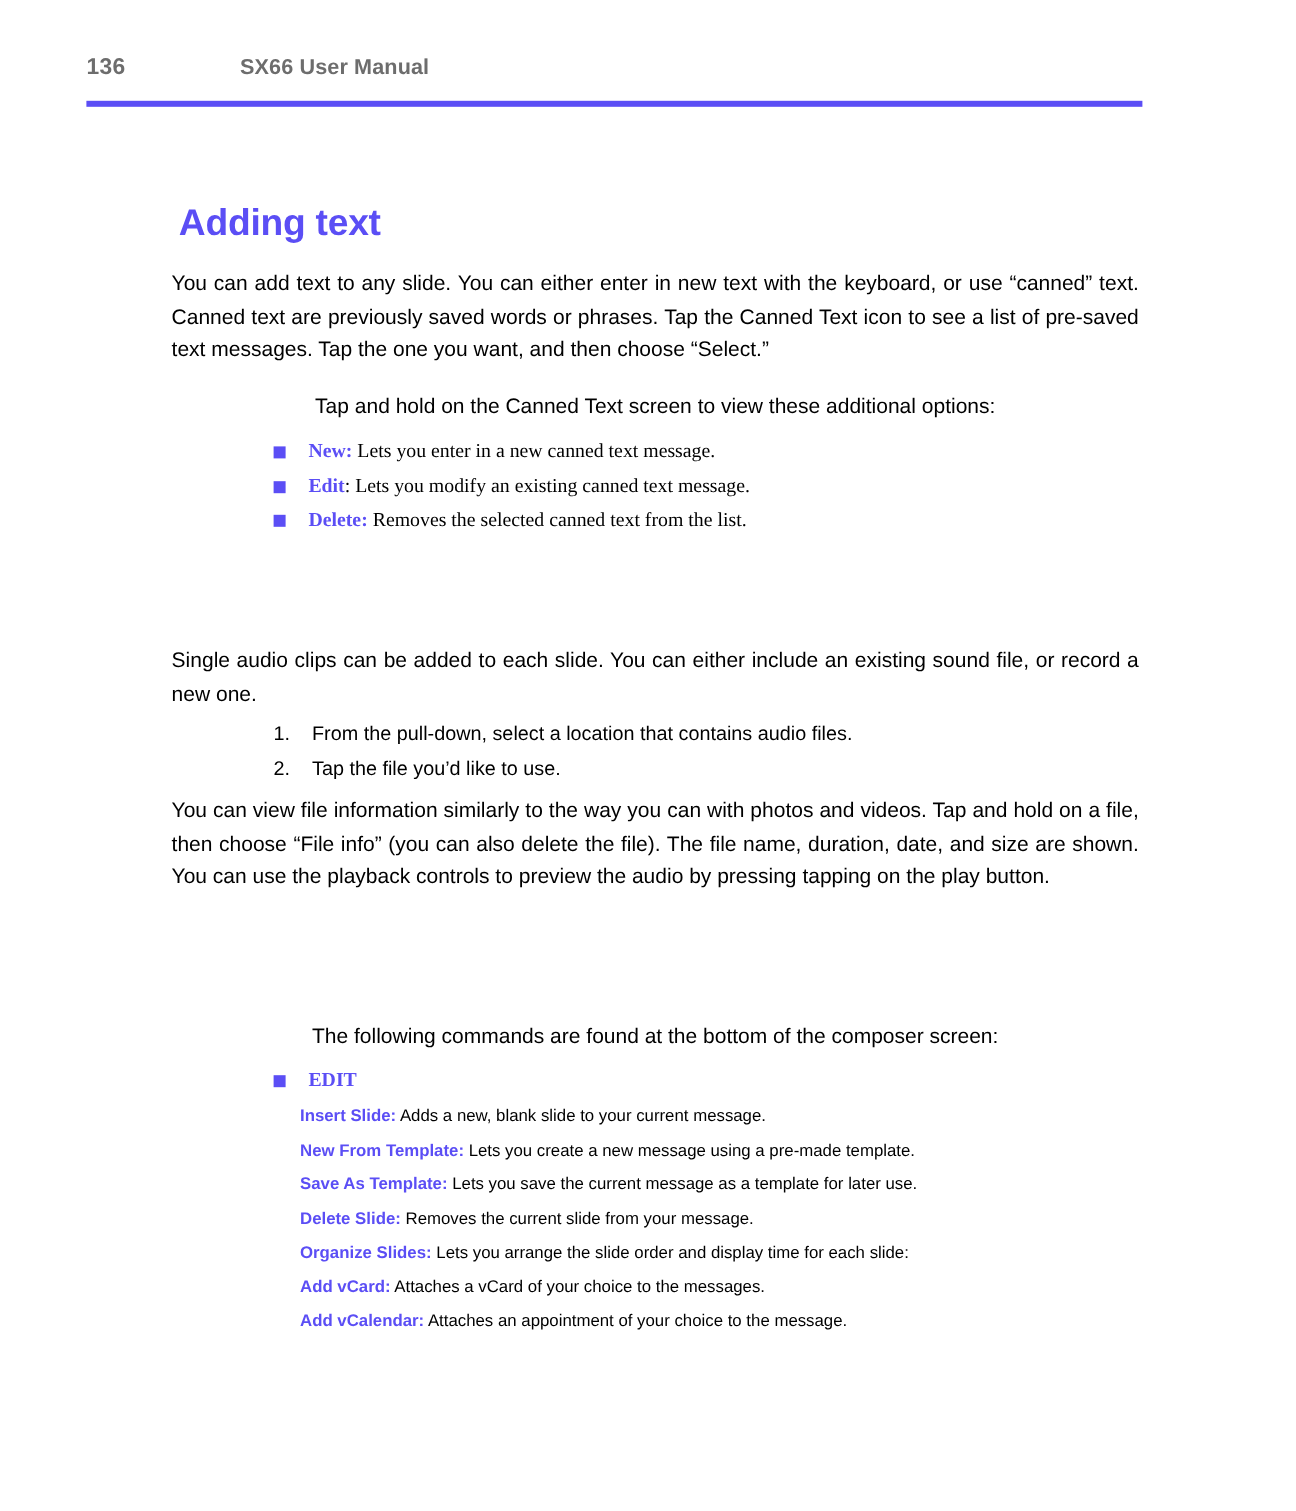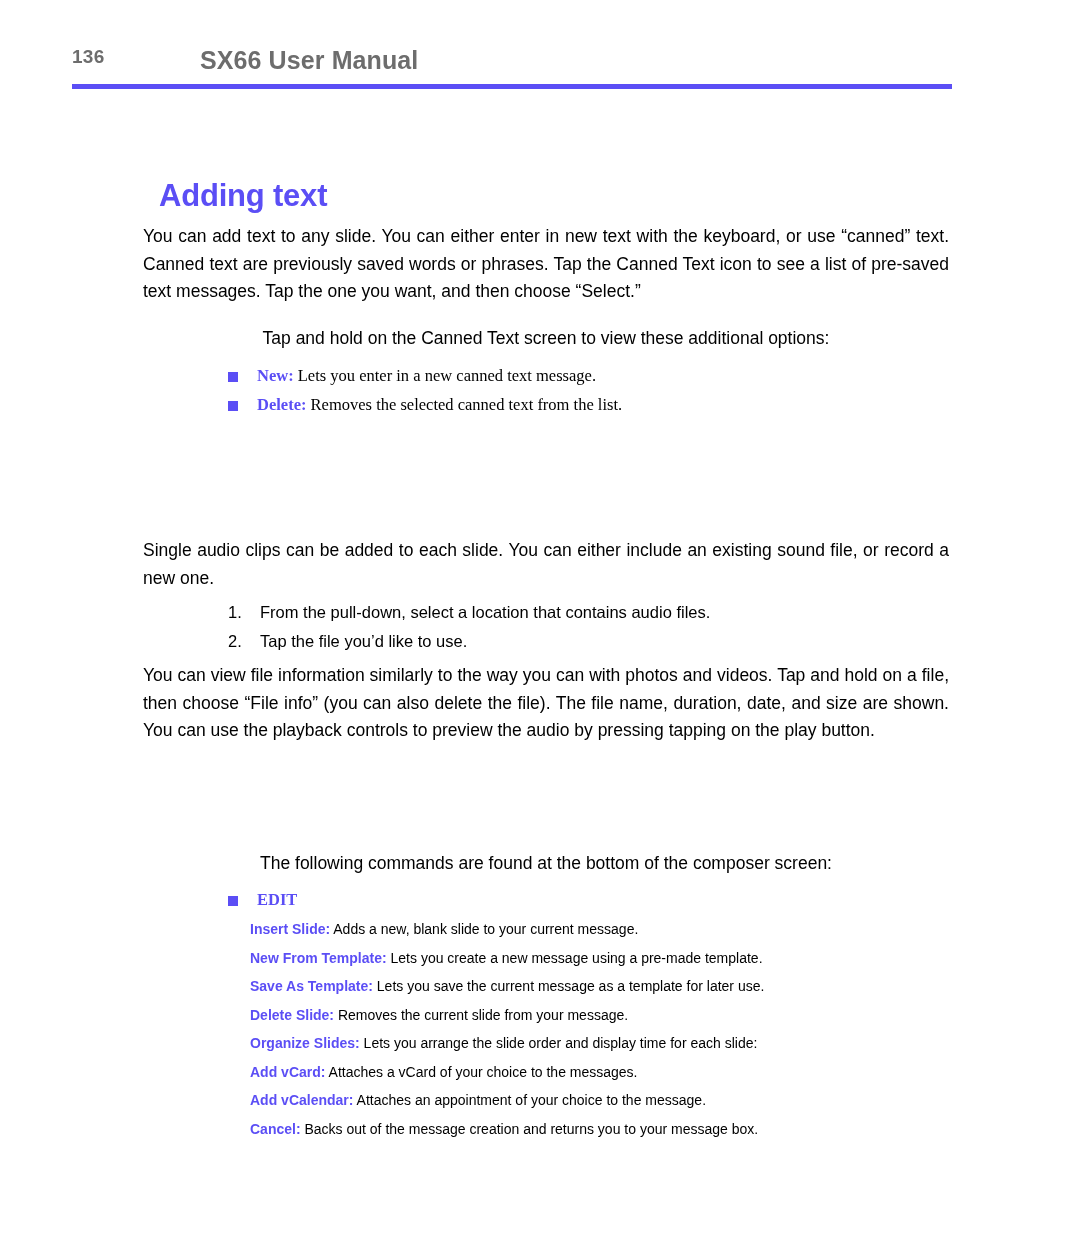--- a/index.html
+++ b/index.html
@@ -37,21 +37,21 @@
     top: 0;
     font-size: 19px;
     font-weight: bold;
     color: #6d6d6d;
     letter-spacing: 0.3px;
   }
   .header-title {
     position: absolute;
     left: 128px;
     top: 0;
-    font-size: 25px;
+    font-size: 18px;
     font-weight: bold;
     color: #6d6d6d;
     letter-spacing: 0.1px;
   }
   .header-rule {
     position: absolute;
     left: 72px;
     top: 84px;
     width: 880px;
     height: 5px;
@@ -60,21 +60,21 @@
 
   
   .content {
     position: absolute;
     left: 143px;
     top: 0;
     width: 806px;
   }
 
   h1.section-heading {
-    margin: 16px;
+    margin: 6px;
     font-size: 31px;
     font-weight: bold;
     color: #5b4ef5;
     letter-spacing: -0.2px;
     line-height: 1.1;
   }
 
   p.body-text {
     margin: 0;
     font-size: 17.5px;
@@ -173,20 +173,21 @@
     <p class="body-text">You can add text to any slide.  You can either enter in new text with the keyboard, or use “canned” text.  Canned text are previously saved words or phrases. Tap the Canned Text icon to see a list of pre-saved text messages. Tap the one you want, and then choose “Select.”</p>
   </div>
 
   <div class="blk content" style="top:325px;">
     <p class="body-text no-justify">Tap and hold on the Canned Text screen to view these additional options:</p>
   </div>
 
   <div class="blk" style="left:228px; top:362px; width:720px;">
     <ul class="bullet-list" id="options-list">
         <li><span class="bullet-marker"></span><span class="term">New</span><span class="term">:</span><span> Lets you enter in a new canned text message.</span></li>
+        <li><span class="bullet-marker"></span><span class="term">Edit</span><span class="term-plain-colon">:</span><span> Lets you modify an existing canned text message.</span></li>
         <li><span class="bullet-marker"></span><span class="term">Delete</span><span class="term">:</span><span> Removes the selected canned text from the list.</span></li>
       </ul>
   </div>
 
 
   <div class="blk content" style="top:537px;">
     <p class="body-text">Single audio clips can be added to each slide.  You can either include an existing sound file, or record a new one.</p>
   </div>
 
   <div class="blk" style="left:228px; top:598px; width:720px;">
@@ -216,17 +217,16 @@
 
   <div class="blk" style="left:250px; top:915px; width:760px;">
     <ul class="command-list" id="commands-list">
         <li><span class="term">Insert Slide:</span><span> Adds a new, blank slide to your current message.</span></li>
         <li><span class="term">New From Template:</span><span> Lets you create a new message using a pre-made template.</span></li>
         <li><span class="term">Save As Template:</span><span> Lets you save the current message as a template for later use.</span></li>
         <li><span class="term">Delete Slide:</span><span> Removes the current slide from your message.</span></li>
         <li><span class="term">Organize Slides:</span><span> Lets you arrange the slide order and display time for each slide:</span></li>
         <li><span class="term">Add vCard:</span><span> Attaches a vCard of your choice to the messages.</span></li>
         <li><span class="term">Add vCalendar:</span><span> Attaches an appointment of your choice to the message.</span></li>
-        <li><span class="term">Cancel:</span><span> Backs out of the message creation and returns you to your message box.</span></li>
       </ul>
   </div>
 
 </div>
 
 </body></html>

